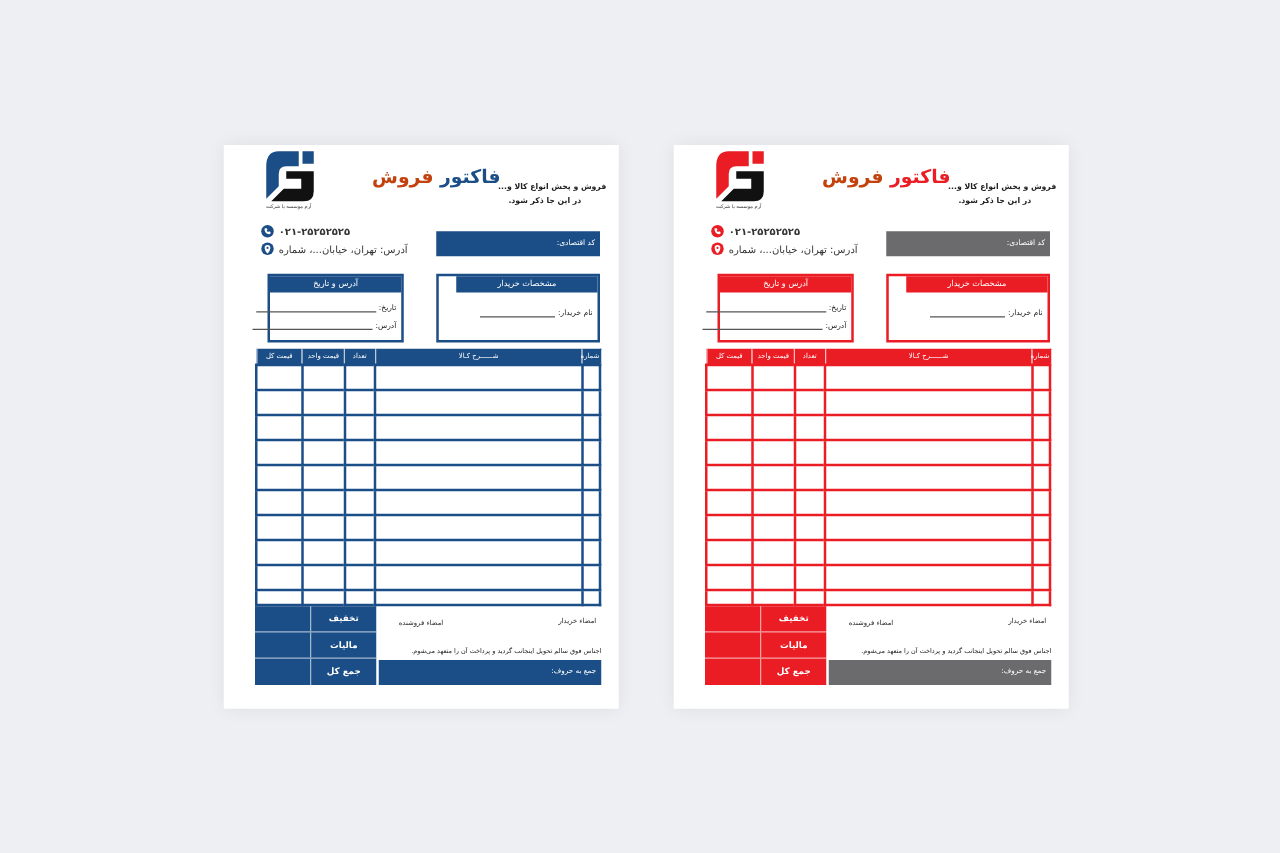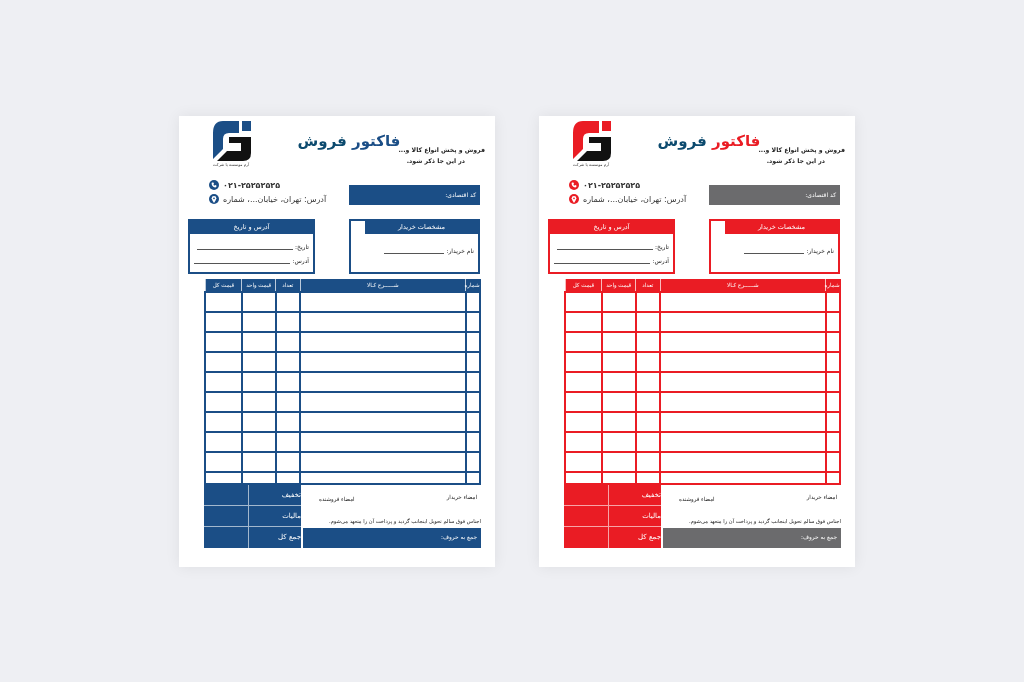--- a/index.html
+++ b/index.html
@@ -9,43 +9,43 @@
     position: absolute; top: 116px; width: 316px; height: 451px; background: #ffffff;
     box-shadow: 0 0 14px rgba(0,0,0,0.07);
   }
   .page.blue { left: 179px; --c: #1b4e86; --c2: #1b4e86; }
   .page.red { left: 539px; --c: #ea1c24; --c2: #6b6b6d; }
   .abs { position: absolute; }
   .logo { left: 30px; top: 3px; width: 44px; height: 44px; }
   .logo-caption { left: 22px; top: 46px; width: 60px; font-size: 4px; color: #333; text-align: center; direction: rtl; }
   .title { left: 110px; top: 16px; width: 120px; text-align: center; direction: rtl; font-size: 15px; font-weight: bold; white-space: nowrap; }
   .title .t1 { color: var(--c); margin-top: 39px; }
-  .title .t2 { color: #0c4a6e; text-align: right; }
+  .title .t2 { color: #c2410c; text-align: right; }
   .tagline { right: 10px; top: 28px; width: 120px; direction: rtl; text-align: right; font-size: 6.2px; font-weight: bold; color: #222; line-height: 11px; }
   .tagline .l2 { display: block; padding-right: 20px; }
   .contact { left: 30px; font-size: 8px; color: #333; display: flex; align-items: center; gap: 4px; white-space: nowrap; }
   .contact .ic { width: 10px; height: 10px; border-radius: 50%; background: var(--c); display: inline-flex; align-items: center; justify-content: center; }
   .contact.phone { top: 64px; font-weight: bold; }
   .contact.addr { top: 78px; }
   .ecobar { left: 170px; top: 69px; width: 131px; height: 20px; background: var(--c2); color: #fff; font-size: 6px; direction: rtl; padding: 6px 4px; text-align: right; }
   .box { top: 103px; width: 131px; height: 55px; border: 2px solid var(--c); }
   .box .head { background: var(--c); color: #fff; font-size: 6.5px; text-align: center; height: 13px; line-height: 12px; direction: rtl; }
-  .box.left { left: 9px; width: 127px; height: 55px; }
+  .box.left { left: 35px; width: 109px; height: 55px; }
   .box.right { left: 170px; padding-left: 14px; }
   .field { position: absolute; right: 4px; font-size: 6px; direction: rtl; color: #222; display: flex; align-items: flex-end; gap: 2px; white-space: nowrap; }
   .field .line { display: inline-block; border-bottom: 0.8px solid #555; height: 1px; }
   table.items { position: absolute; left: 25px; top: 163px; width: 277px; border-collapse: collapse; table-layout: fixed; direction: rtl; }
   table.items th { background: var(--c); color: #fff; font-size: 5.5px; font-weight: normal; height: 12px; border: 1.5px solid var(--c); border-left-color: rgba(255,255,255,0.7); }
   table.items td { border: 2px solid var(--c); height: 20px; }
   table.items tr.short td { height: 12px; }
   .totals { position: absolute; left: 25px; top: 369px; width: 97px; height: 63px; background: var(--c); }
   .totals .row { height: 21px; border-bottom: 1px solid rgba(255,255,255,0.6); display: flex; }
   .totals .row:last-child { border-bottom: none; }
   .totals .val { width: 45px; border-right: 1px solid rgba(255,255,255,0.6); }
-  .totals .lbl { flex: 1; color: #fff; font-size: 7px; line-height: 20px; direction: rtl; }
+  .totals .lbl { flex: 1; color: #fff; font-size: 7px; text-align: center; line-height: 20px; direction: rtl; font-weight: bold; }
   .sign { position: absolute; font-size: 5.5px; direction: rtl; color: #222; white-space: nowrap; }
   .notice { position: absolute; left: 124px; top: 402px; width: 178px; font-size: 5.2px; text-align: right; direction: rtl; color: #222; white-space: nowrap; }
   .wordsbar { position: absolute; left: 124px; top: 412px; width: 178px; height: 20px; background: var(--c2); color: #fff; font-size: 5.8px; direction: rtl; text-align: right; padding: 6px 4px; }
 </style>
 </head>
 <body>
 
 <div class="page blue">
   <svg class="abs logo" viewBox="0 0 44 44">
     <path d="M14 2 H30 V14 H20 Q14 14 14 20 V30 L4 40 V14 Q4 2 14 2 Z" fill="#1b4e86"></path>

